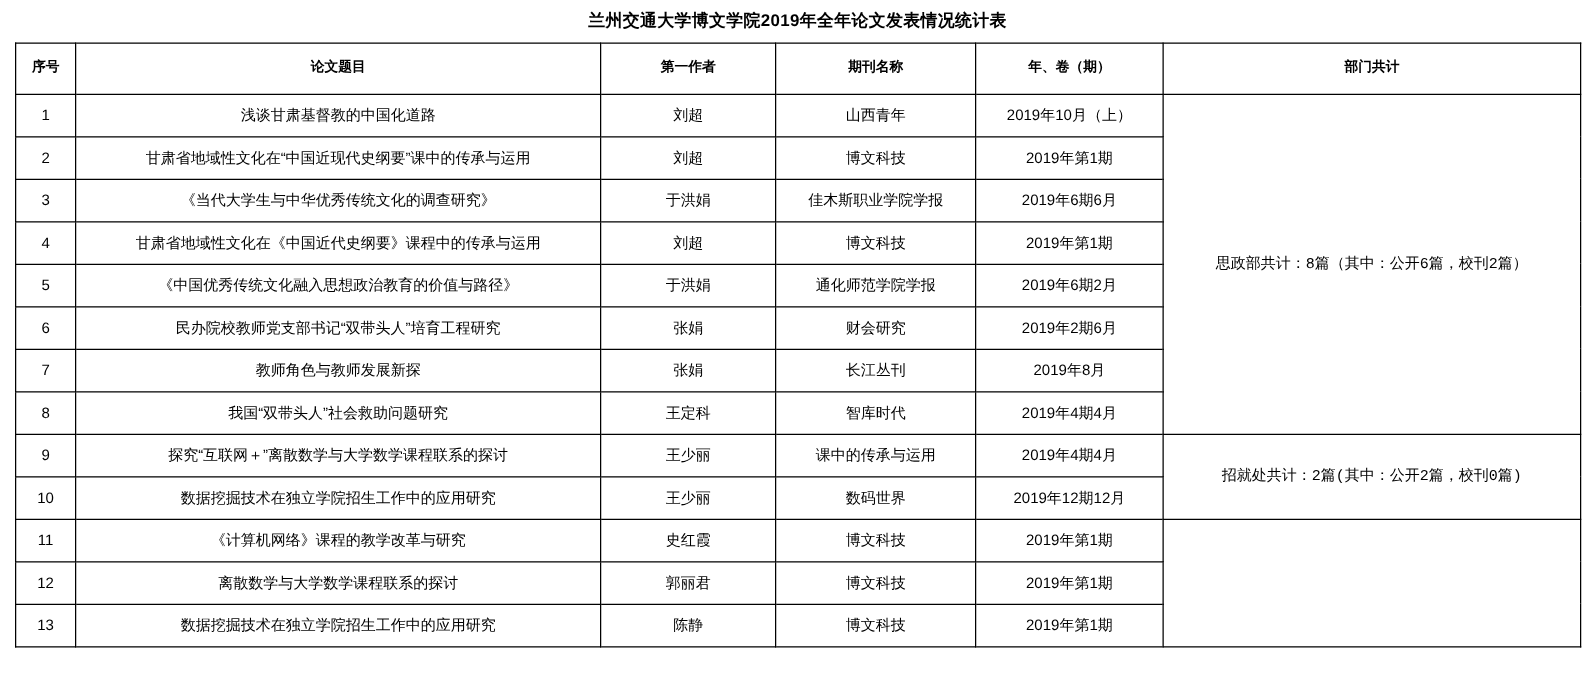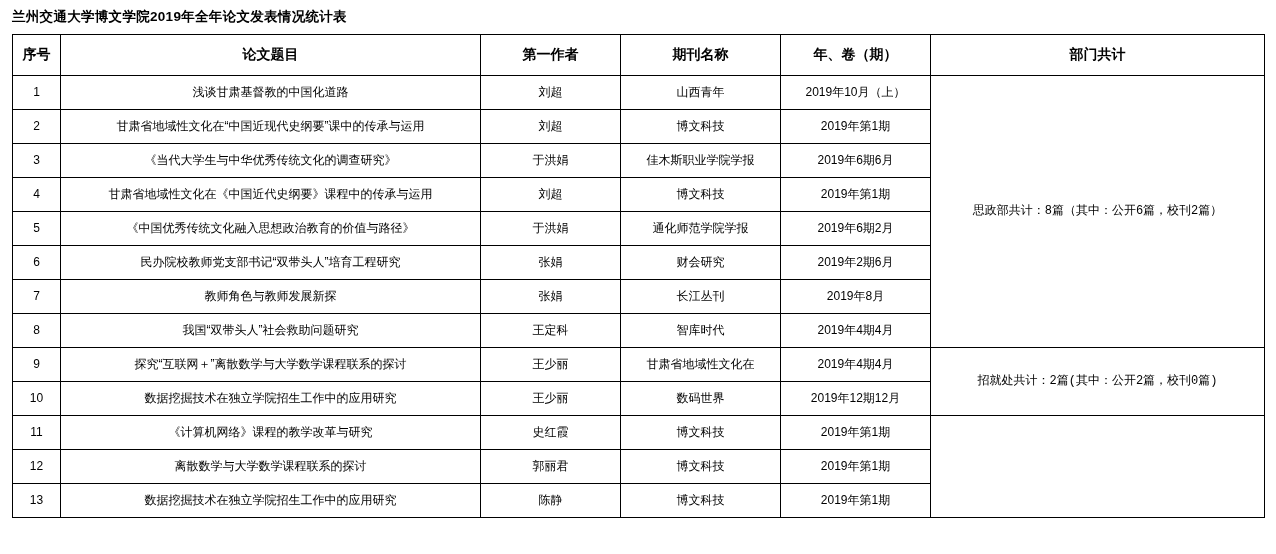--- a/index.html
+++ b/index.html
@@ -13,20 +13,21 @@
     font-family: "Liberation Sans", "DejaVu Sans", sans-serif;
     color: #000000;
     overflow: hidden;
   }
   .page {
     width: 1276px;
     box-sizing: border-box;
     padding: 0 12px;
   }
   .doc-title {
+    text-align: center;
     font-size: 13.5px;
     font-weight: bold;
     letter-spacing: 0.3px;
     padding: 8px 0 8px 0;
     line-height: 1.3;
   }
   table.report {
     border-collapse: collapse;
     table-layout: fixed;
     width: 1252px;
@@ -37,21 +38,21 @@
     border: 1px solid #000;
     text-align: center;
     vertical-align: middle;
     font-size: 12px;
     line-height: 1.35;
     padding: 6px 4px;
     word-break: break-all;
   }
   table.report thead th {
     font-weight: bold;
-    font-size: 14px;
+    font-size: 11px;
     height: 28px;
   }
   .col-no     { width: 48px; }
   .col-title  { width: 420px; }
   .col-author { width: 140px; }
   .col-journal{ width: 160px; }
   .col-year   { width: 150px; }
   .col-dept   { width: 334px; }
 
   td.dept-cell {
@@ -151,21 +152,21 @@
         <td>我国“双带头人”社会救助问题研究</td>
         <td>王定科</td>
         <td>智库时代</td>
         <td>2019年4期4月</td>
       </tr>
 
       <tr>
         <td>9</td>
         <td>探究“互联网＋”离散数学与大学数学课程联系的探讨</td>
         <td>王少丽</td>
-        <td>甘肃省地域性文化在</td>
+        <td>课中的传承与运用</td>
         <td>2019年4期4月</td>
         <td class="dept-cell" rowspan="2">招就处共计：2篇(其中：公开2篇，校刊0篇)</td>
       </tr>
 
       <tr>
         <td>10</td>
         <td>数据挖掘技术在独立学院招生工作中的应用研究</td>
         <td>王少丽</td>
         <td>数码世界</td>
         <td>2019年12期12月</td>

